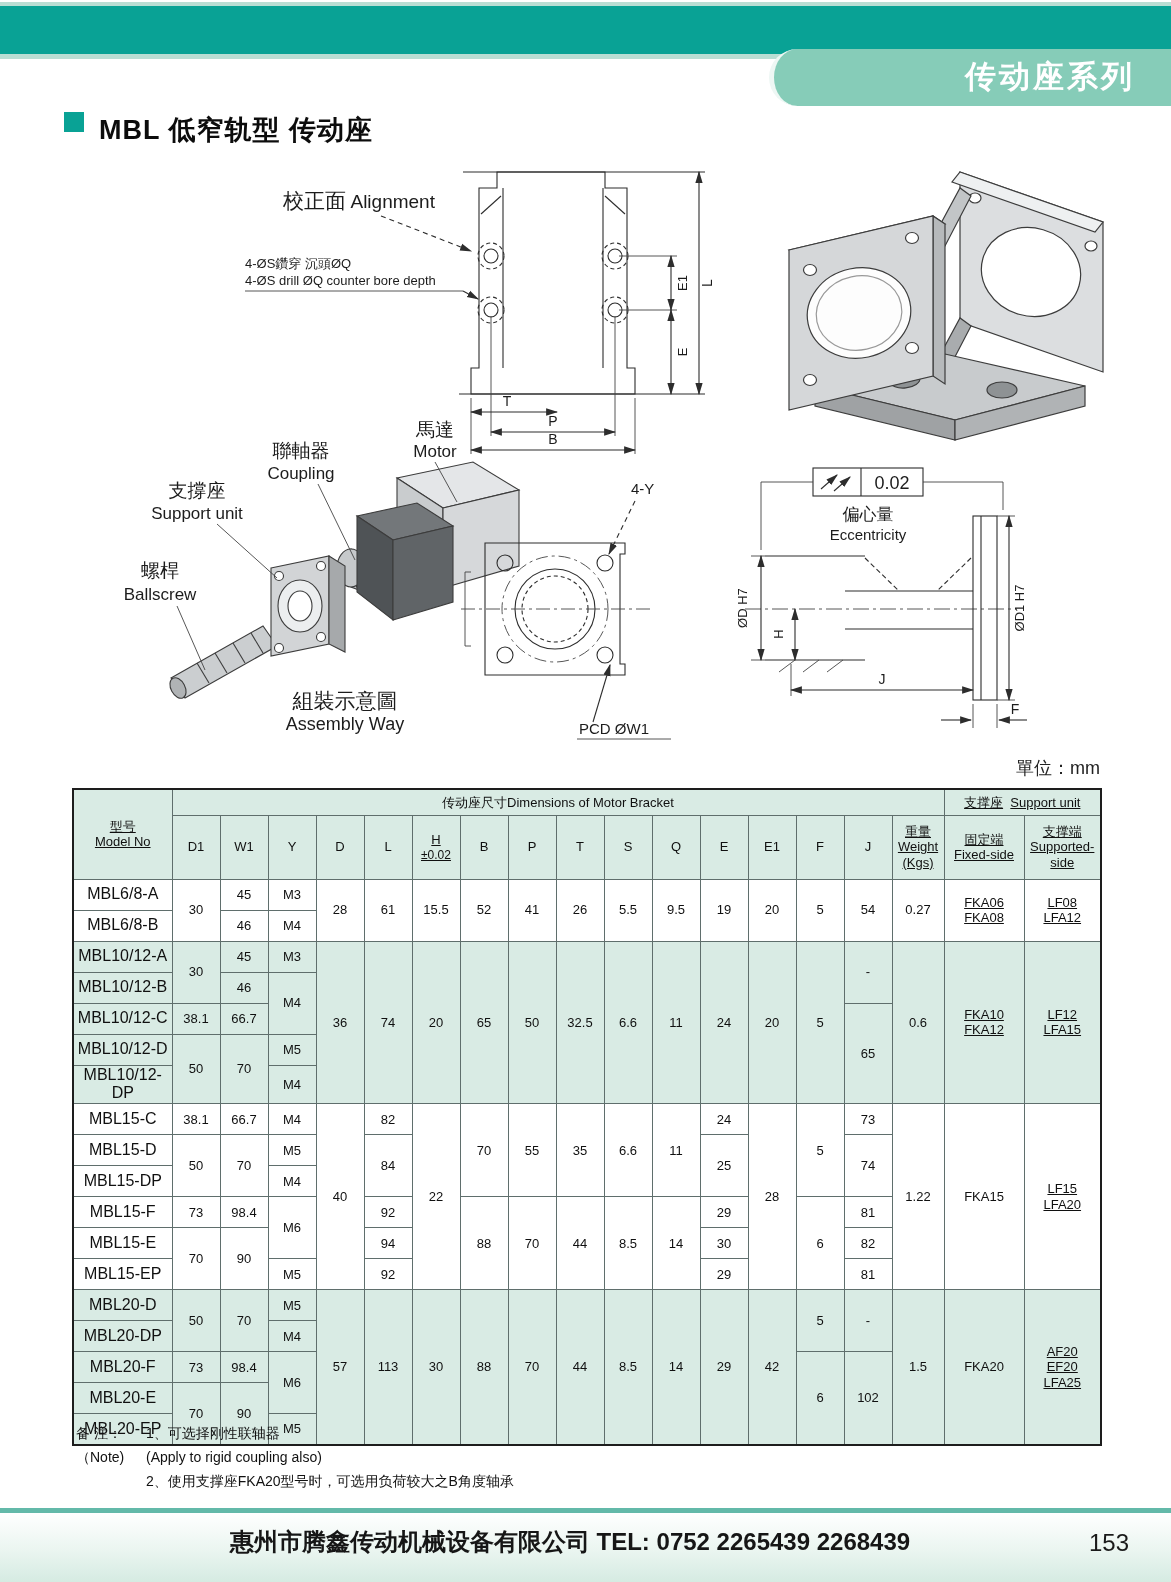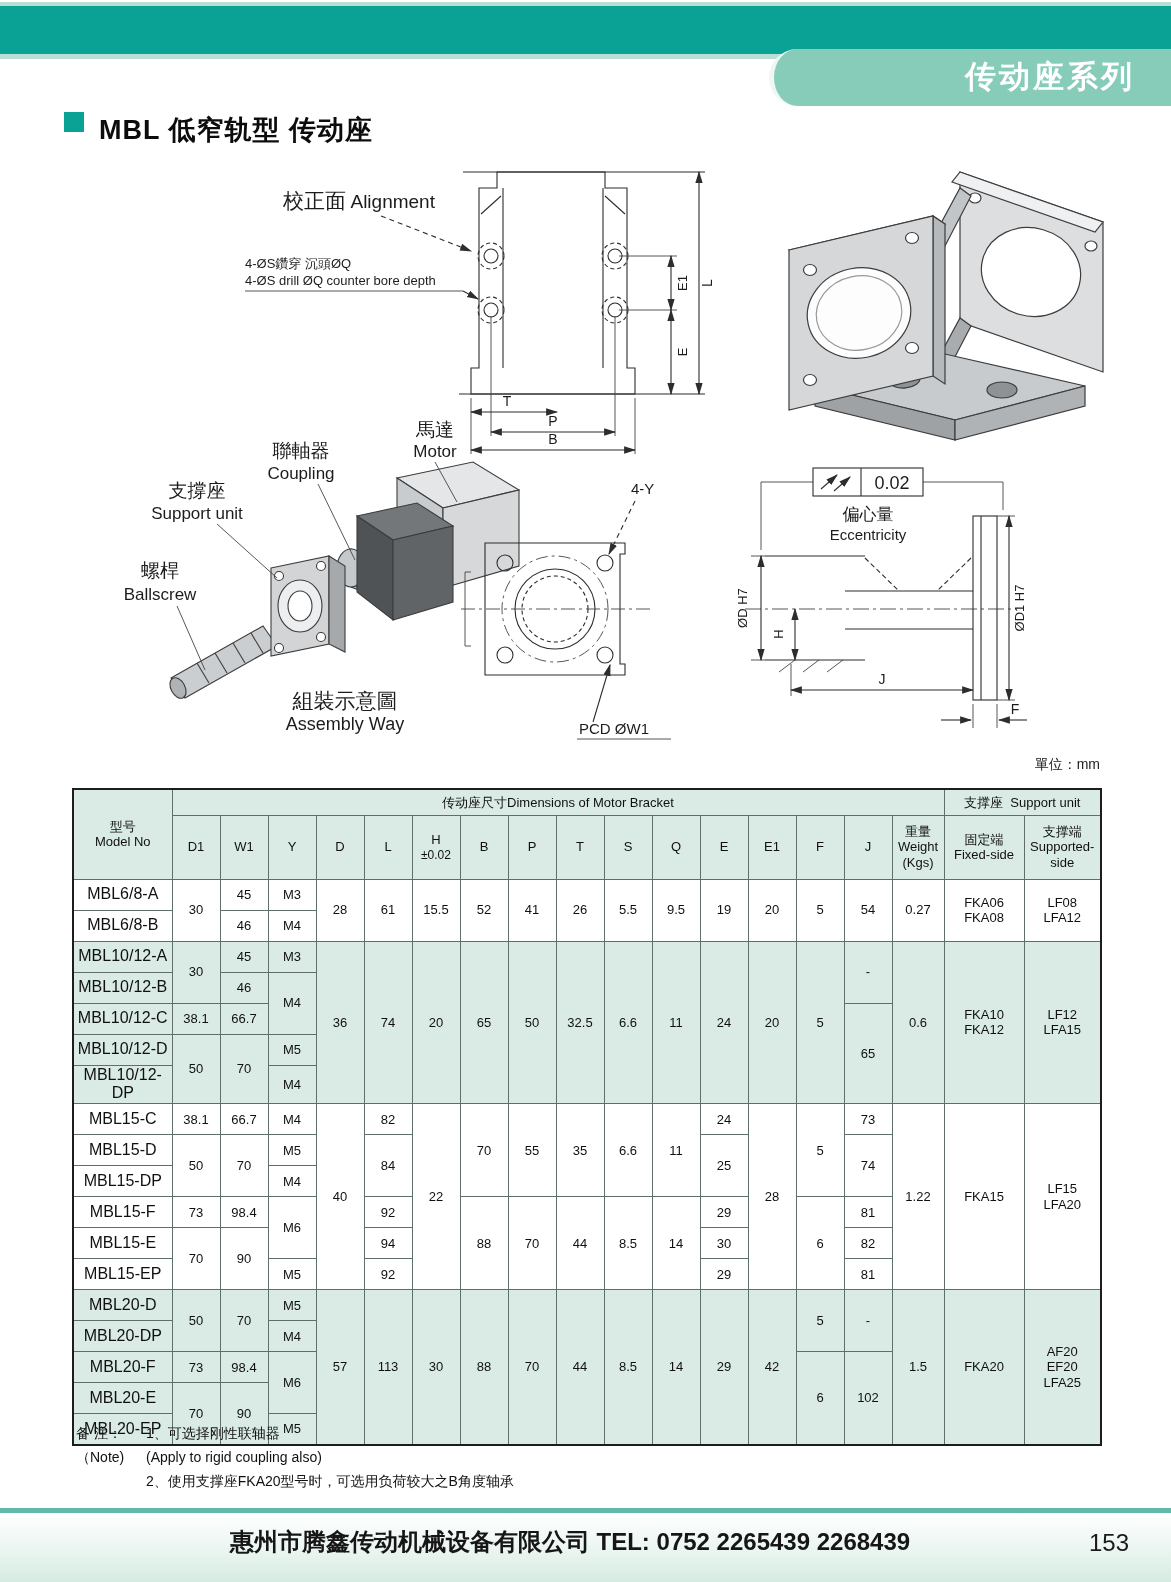--- a/index.html
+++ b/index.html
@@ -16,29 +16,29 @@
        font-size:31px;font-weight:bold;letter-spacing:3px;}
   
   .title-row{top:112px;left:64px;display:flex;align-items:flex-start;gap:15px;}
   .bullet{width:20px;height:20px;background:#09a295;}
   .title-row h1{margin:0;font-size:27px;font-weight:700;letter-spacing:1px;color:#0c0c0c;}
   
   svg{overflow:visible;}
   svg text{font-family:"Liberation Sans",sans-serif;fill:#1c1c1c;}
   .dln{stroke:#2d2d2d;stroke-width:1.1;fill:none;}
   .thin{stroke:#444;stroke-width:0.9;fill:none;}
-  .unit{top:756px;left:955px;width:145px;text-align:right;font-size:14px;color:#222;}
+  .unit{top:756px;left:955px;width:145px;text-align:right;font-size:18px;color:#222;}
   
   .tbl{position:absolute;left:72px;top:788px;border-collapse:collapse;table-layout:fixed;
        border:2px solid #1d1d1d;background:#fff;}
   .tbl td{border:1px solid #5f6e6c;text-align:center;vertical-align:middle;font-size:13px;
        padding:0;line-height:1.18;overflow:hidden;color:#101010;}
   .tbl thead td{background:#d9ebe4;}
   .tbl tbody.tint td{background:#d9ebe4;}
-  .tbl td span{display:block;}
+  .tbl td span{display:block;text-decoration:underline;}
   .tbl .model{font-size:16px;}
   .tbl thead tr.h1{height:26px;}
   .tbl thead tr.h2{height:64px;}
   .tbl tbody tr{height:31px;}
   .sm{font-size:12px;}
   
   .notes{top:1422px;left:76px;width:720px;font-size:14px;line-height:1.7;}
   .notes .row{display:flex;}
   .notes .lab{width:70px;flex:none;}
   

